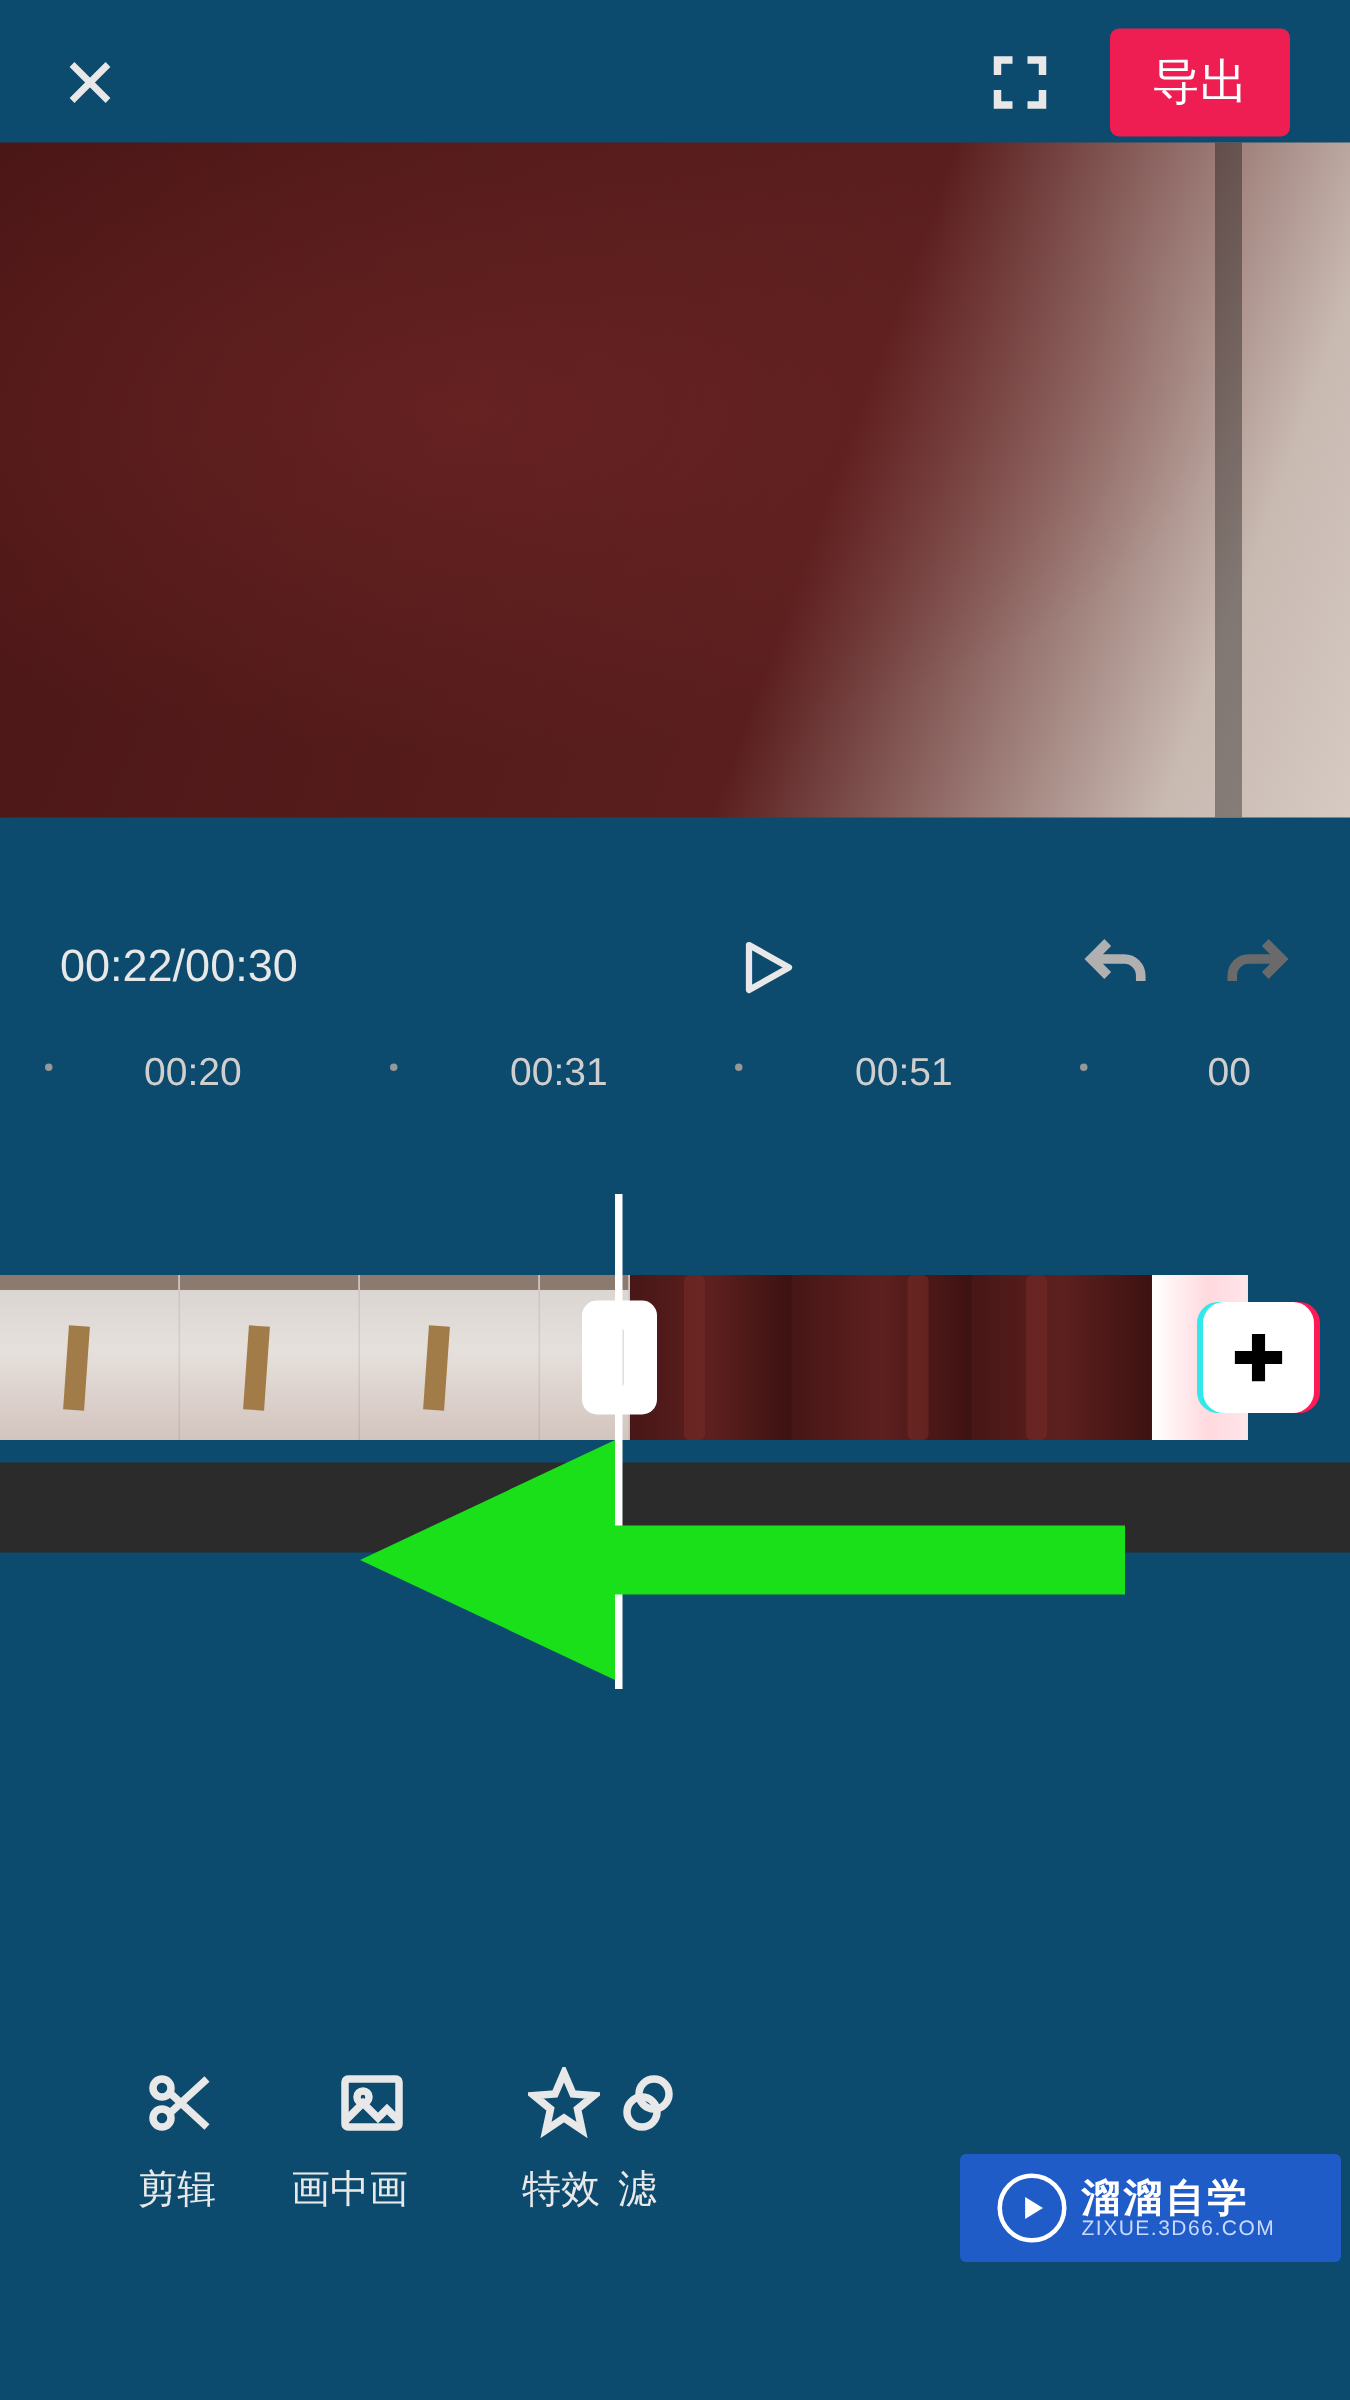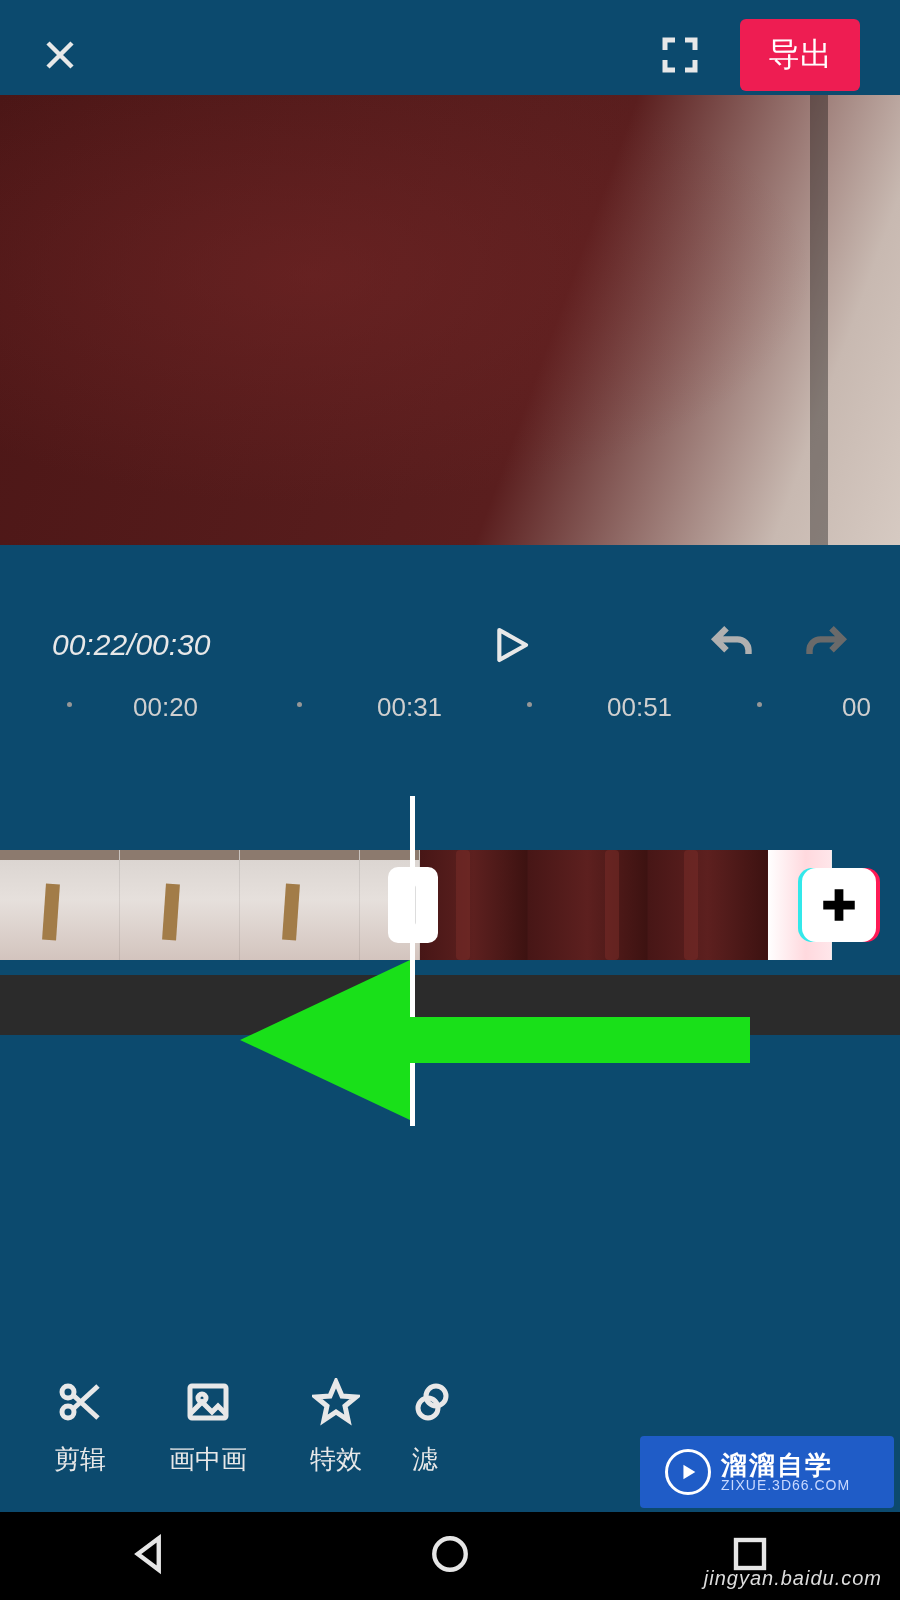--- a/index.html
+++ b/index.html
@@ -14,30 +14,30 @@
   .fullscreen-icon { width: 40px; height: 40px; cursor: pointer; }
   .fullscreen-icon svg { width: 40px; height: 40px; stroke: #e8e8e8; stroke-width: 3; fill:none; }
   .export-btn { background: #ee1d52; color: #fff; border-radius: 6px; padding: 14px 28px; font-size: 32px; cursor: pointer; }
 
   
   .preview { position: absolute; top: 95px; left: 0; right: 0; height: 450px; background: linear-gradient(110deg,#4b1616 0%,#5a1e1e 60%,#c8b9b1 88%,#d6cac2 100%); overflow:hidden; }
   .preview::before{ content:""; position:absolute; top:0; bottom:0; right:8%; width:18px; background:rgba(0,0,0,0.35); }
   .preview::after{ content:""; position:absolute; inset:0; background:radial-gradient(ellipse at 35% 40%, rgba(120,40,40,0.5), transparent 60%); }
 
   
-  .playbar { position: absolute; top: 590px; left: 0; right: 0; height: 110px; display: flex; align-items: center; padding: 0 52px; font-style: italic; }
+  .playbar { position: absolute; top: 590px; left: 0; right: 0; height: 110px; display: flex; align-items: center; padding: 0 40px; }
   .time { font-size: 30px; color: #e8e8e8; flex: 0 0 260px; }
   .play-btn { flex: 1; display:flex; justify-content:center; }
   .play-btn svg { width: 40px; height: 48px; fill: #e8e8e8; }
   .undo-redo { display: flex; gap: 50px; }
   .undo-redo svg { width: 44px; height: 44px; stroke: #b0b0b0; stroke-width: 3.5; fill: none; }
   .undo-redo .redo svg { stroke:#6a6a6a; }
 
   
-  .ruler { position: absolute; top: 664px; left: 0; right: 0; height: 60px; display:flex; align-items:flex-end; padding:0 10px;margin-left:37px; }
+  .ruler { position: absolute; top: 681px; left: 0; right: 0; height: 60px; display:flex; align-items:center; padding:0 10px; }
   .ruler-inner{ position:relative; width:100%; height:40px; }
   .ruler-item{ position:absolute; top:8px; font-size:26px; color:#cfcfcf; }
   .ruler-dot{ position:absolute; top:18px; width:5px; height:5px; border-radius:50%; background:#979797; }
 
   
   .timeline { position:absolute; top:850px; left:0; right:0; height:110px; display:flex; }
   .clip { height:110px; flex:0 0 120px; background:#7b6d68; position:relative; overflow:hidden; border-right:1px solid rgba(0,0,0,0.08);}
   .clip.light { background: linear-gradient(#d9d3cf 0%, #e6e0dc 45%, #d3c4be 100%); }
   .clip.light::before{ content:""; position:absolute; top:0; left:0; right:0; height:10px; background:#8c7a6e; }
   .clip.light::after{ content:""; position:absolute; top:34px; left:44px; width:14px; height:56px; background:#a27c48; transform:rotate(4deg); }
@@ -56,21 +56,21 @@
   .audio-lane{ position:absolute; top:975px; left:0; right:0; height:60px; background:#2b2b2b; }
 
   
   .playhead{ position:absolute; top:796px; left:410px; width:5px; height:330px; background:#fff; }
 
   
   .arrow-ann{ position:absolute; top:955px; left:240px; width:510px; height:170px; pointer-events:none; }
 
   
   .toolbar{ position:absolute; bottom:88px; left:0; right:0; height:170px; display:flex; align-items:center; justify-content:flex-start; gap:0; padding-left:16px; overflow:hidden; }
-  .tool{ flex:0 0 128px; display:flex; flex-direction:column; align-items:center; gap:16px; cursor:pointer; }
+  .tool{ flex:0 0 128px; display:flex; flex-direction:column; align-items:flex-end; gap:16px; cursor:pointer; }
   .tool svg{ width:48px; height:48px; stroke:#e8e8e8; stroke-width:2.5; fill:none; }
   .tool-label{ font-size:26px; color:#e8e8e8; }
   .tool.partial{ flex:0 0 72px; align-items:flex-start; padding-left:12px;}
 
   
   .watermark{ position:absolute; bottom:92px; right:6px; width:254px; height:72px; background:#1f5cc7; border-radius:4px; display:flex; align-items:center; gap:10px; padding:6px 25px; }
   .watermark .wm-icon{ width:46px; height:46px; border:3px solid #fff; border-radius:50%; display:flex; align-items:center; justify-content:center; }
   .watermark .wm-icon svg{ width:22px; height:22px; fill:#fff;}
   .wm-text{ display:flex; flex-direction:column; line-height:1; }
   .wm-text .t1{ font-size:26px; font-weight:700; letter-spacing:2px; }
@@ -201,32 +201,14 @@
       <svg viewBox="0 0 24 24">
           <path d="M7 4 L20 12 L7 20 Z"></path>
         </svg>
     </div>
     <div class="wm-text">
       <span class="t1">溜溜自学</span>
       <span class="t2">ZIXUE.3D66.COM</span>
     </div>
   </div>
 
-  <div class="navbar">
-    <div>
-      <svg viewBox="0 0 24 24">
-          <path d="M17 3 L5 12 L17 21 Z"></path>
-        </svg>
-    </div>
-    <div>
-      <svg viewBox="0 0 24 24">
-          <circle cx="12" cy="12" r="9"></circle>
-        </svg>
-    </div>
-    <div>
-      <svg viewBox="0 0 24 24">
-          <rect x="4" y="4" width="16" height="16"></rect>
-        </svg>
-    </div>
-    <div class="nav-credit">jingyan.baidu.com</div>
-  </div>
 
 </div>
 
 </body></html>

